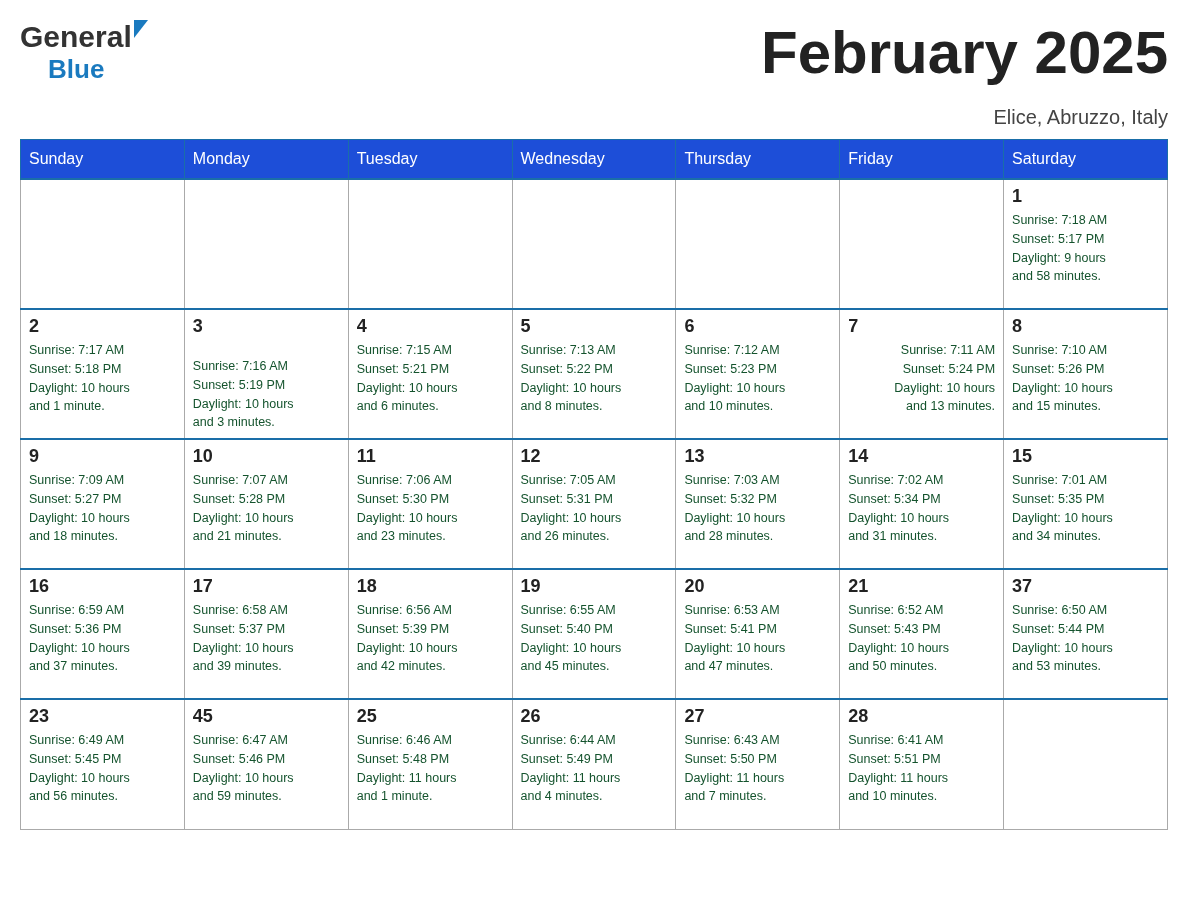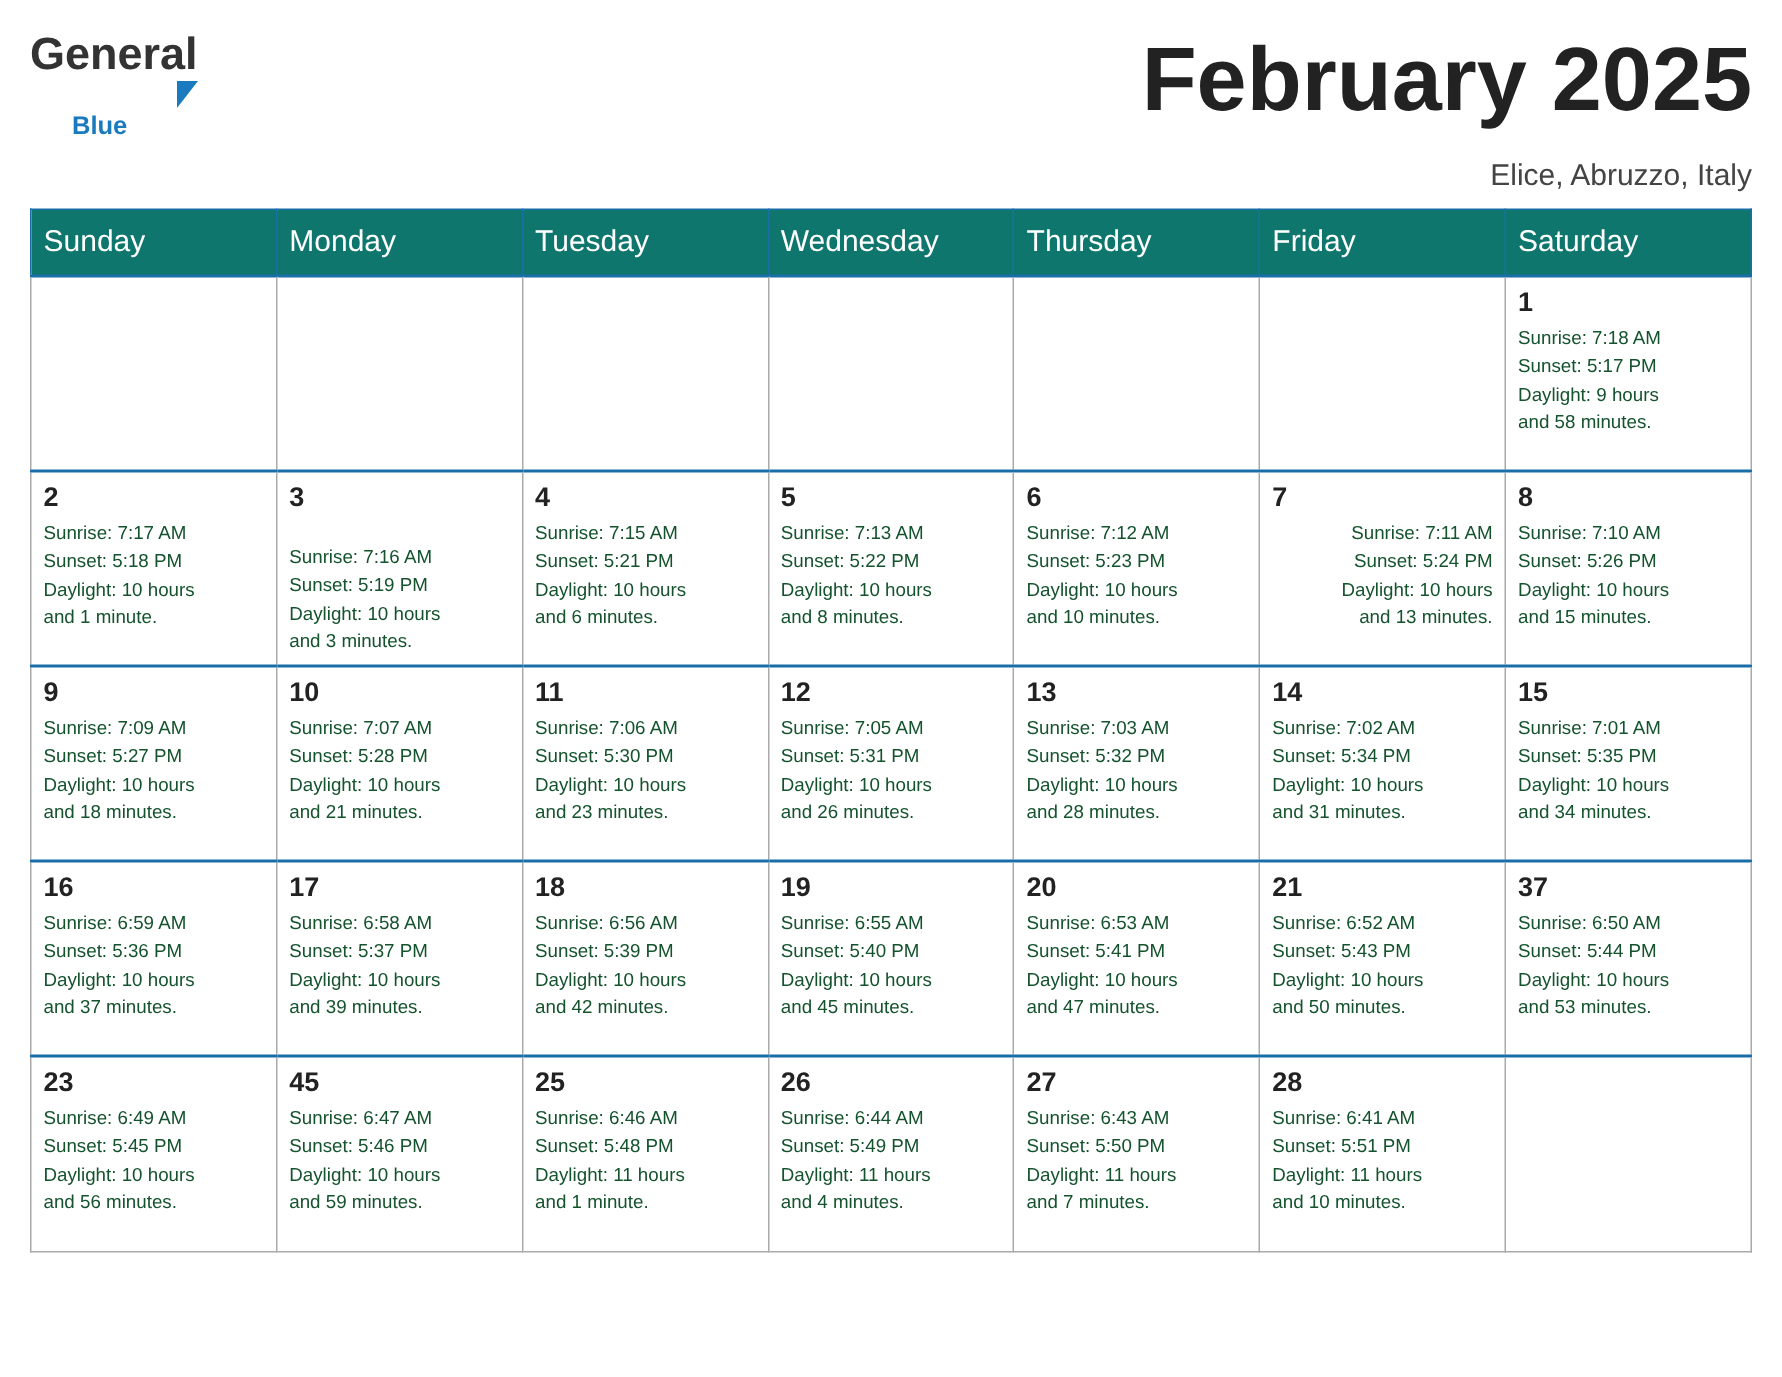--- a/index.html
+++ b/index.html
@@ -34,24 +34,24 @@
       font-size: 20px;
       color: #444;
       margin-top: 20px;
     }
     .calendar {
       width: 100%;
       border-collapse: collapse;
       margin-top: 10px;
     }
     .calendar th {
-      background-color: #0f766e;
+      background-color: #1d4ed8;
       color: #fff;
       padding: 10px 8px;
-      font-size: 20px;
+      font-size: 16px;
       font-weight: normal;
       text-align: left;
       border: 1px solid #1a6ea8;
     }
     .calendar td {
       vertical-align: top;
       border: 1px solid #aaa;
       padding: 6px 8px;
       width: 14.28%;
       min-height: 120px;
@@ -72,40 +72,39 @@
     .day-info {
       font-size: 12.5px;
       color: #14532d;
       line-height: 1.5;
     }
     .empty-cell {
       background: #fff;
     }
     .logo-row {
       display: flex;
-      align-items: flex-end;
-      flex-direction: column;
+      align-items: flex-start;
     }
     .logo-text-general {
       font-size: 30px;
       font-weight: bold;
       color: #333;
     }
     .logo-text-triangle {
       width: 0;
       height: 0;
       border-style: solid;
       border-width: 18px 14px 0 0;
       border-color: #1a7abf transparent transparent transparent;
       display: inline-block;
       margin-left: 2px;
       margin-bottom: 2px;
     }
     .logo-text-blue {
-      font-size: 17px;
+      font-size: 26px;
       font-weight: bold;
       color: #1a7abf;
       margin-left: 28px;
       display: block;
     }
   </style>
 </head>
 <body>
 
 <div class="header">

